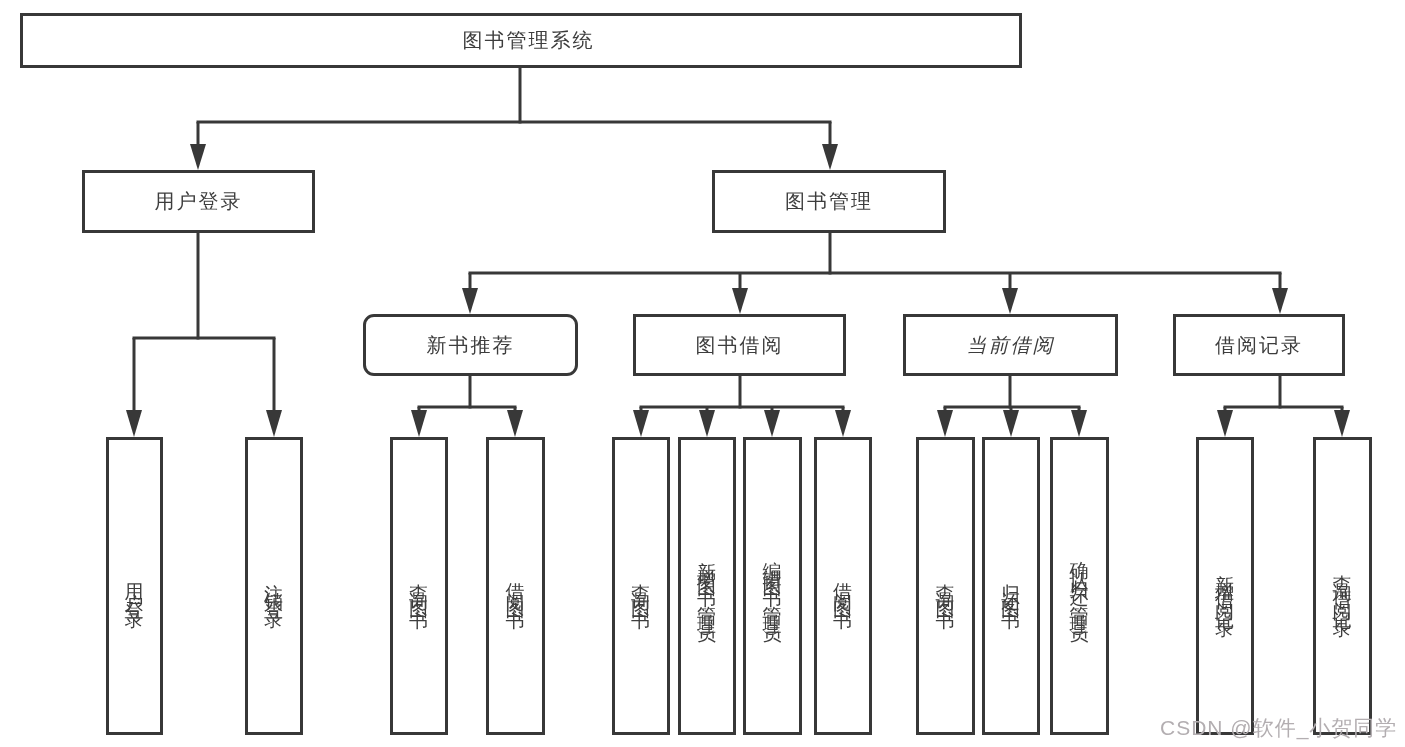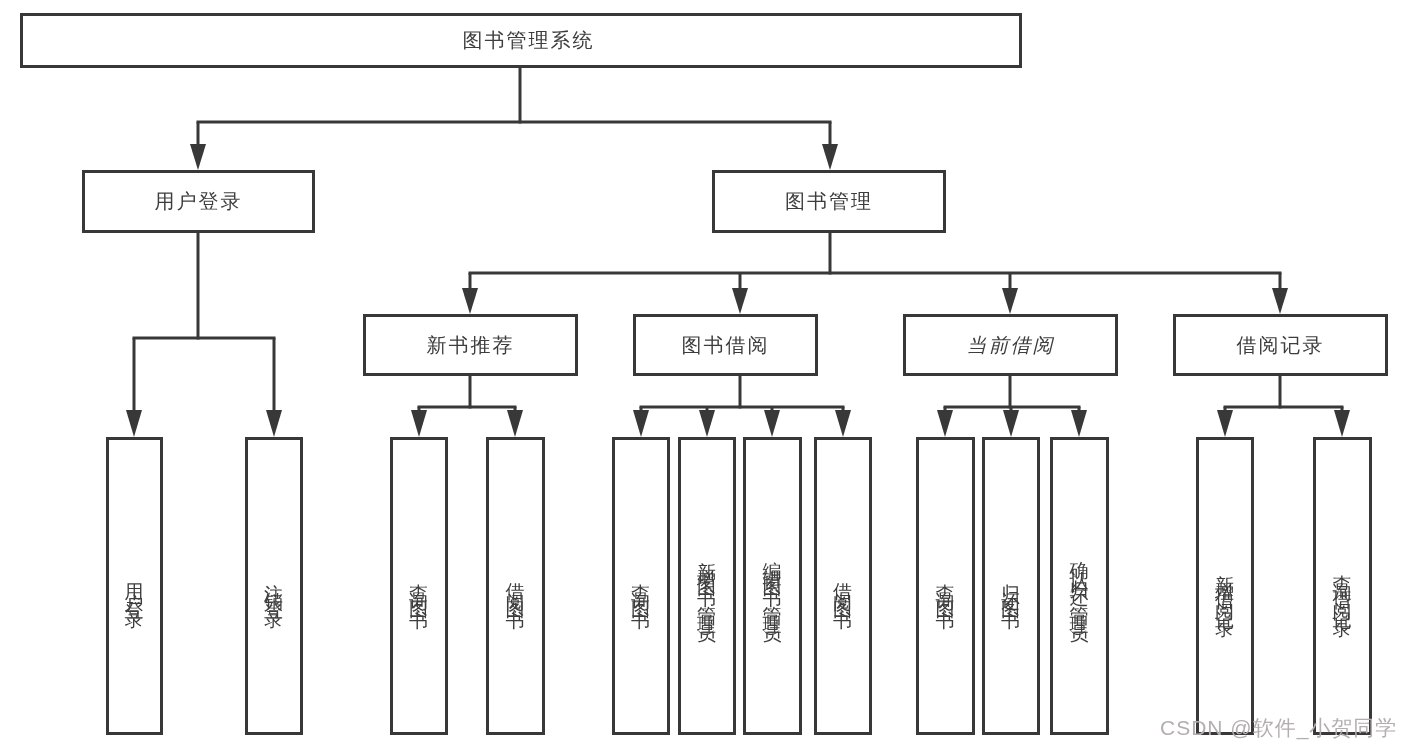--- a/index.html
+++ b/index.html
@@ -129,30 +129,30 @@
     <span>图书管理系统</span>
   </div>
 
   <div class="box" style="left:82px;top:170px;width:233px;height:63px;">
     <span>用户登录</span>
   </div>
   <div class="box" style="left:712px;top:170px;width:234px;height:63px;justify-content:center;">
     <span>图书管理</span>
   </div>
 
-  <div class="box" style="left:363px;top:314px;width:215px;height:62px;">
+  <div class="box" style="left:363px;top:314px;width:215px;height:62px;border-radius:11px;">
     <span>新书推荐</span>
   </div>
-  <div class="box" style="left:633px;top:314px;width:185px;height:62px;">
+  <div class="box" style="left:633px;top:314px;width:213px;height:62px;">
     <span>图书借阅</span>
   </div>
   <div class="box" style="left:903px;top:314px;width:215px;height:62px;font-style:italic;">
     <span>当前借阅</span>
   </div>
-  <div class="box" style="left:1173px;top:314px;width:215px;height:62px;">
+  <div class="box" style="left:1173px;top:314px;width:172px;height:62px;">
     <span>借阅记录</span>
   </div>
 
   <div class="box v" style="left:106px;top:437px;width:57px;height:298px;">
     <span>用户登录</span>
   </div>
   <div class="box v" style="left:245px;top:437px;width:58px;height:298px;">
     <span>注销登录</span>
   </div>
 

